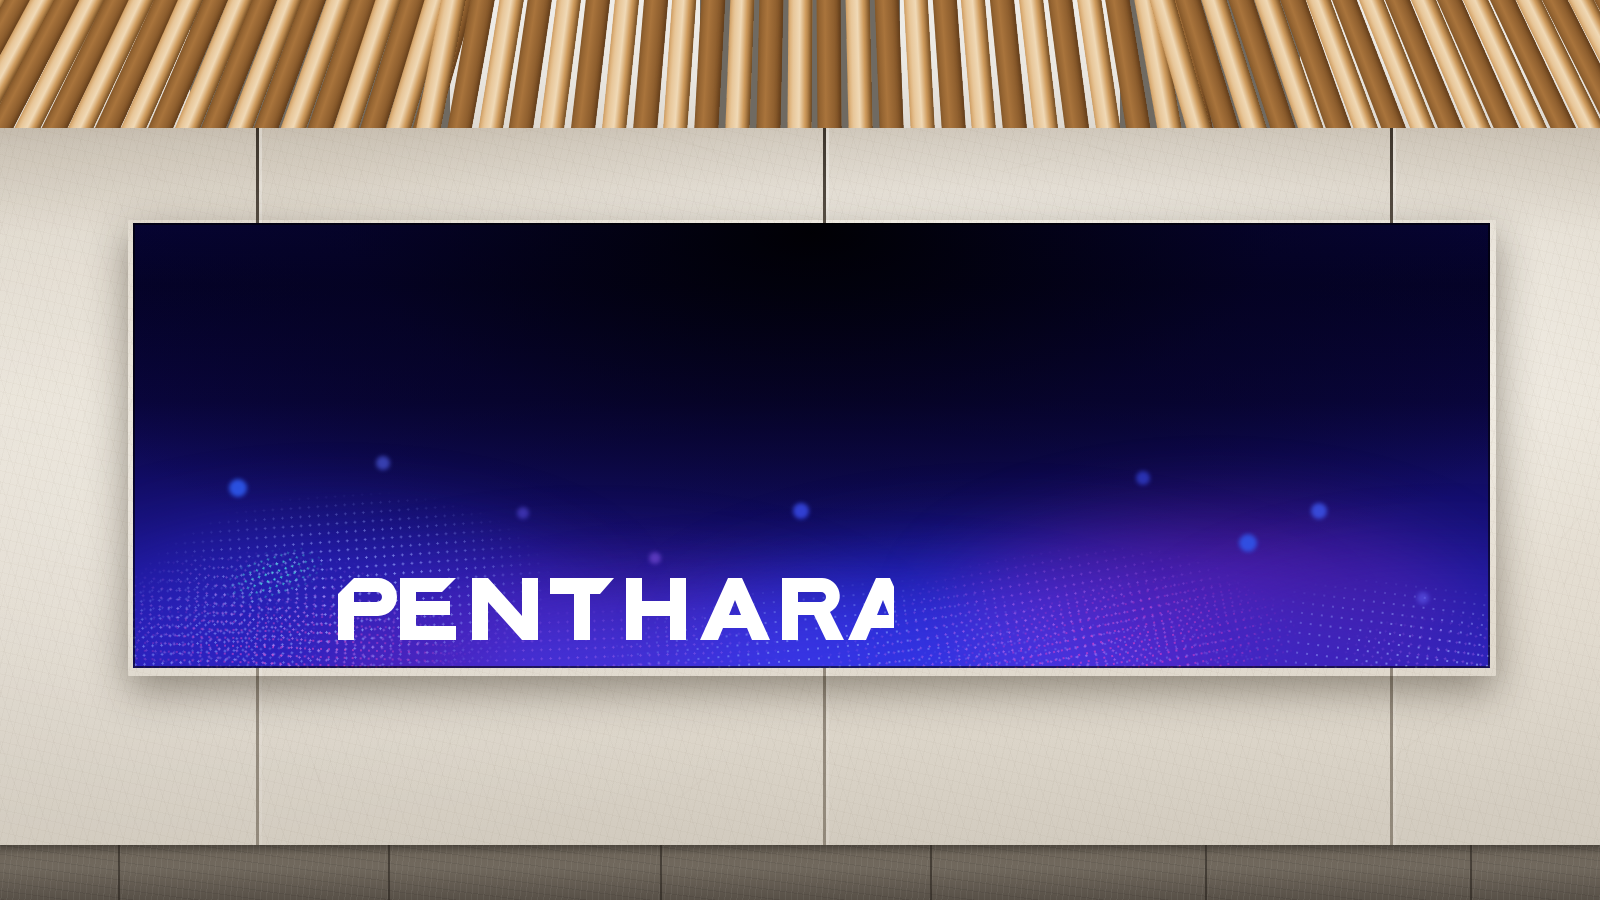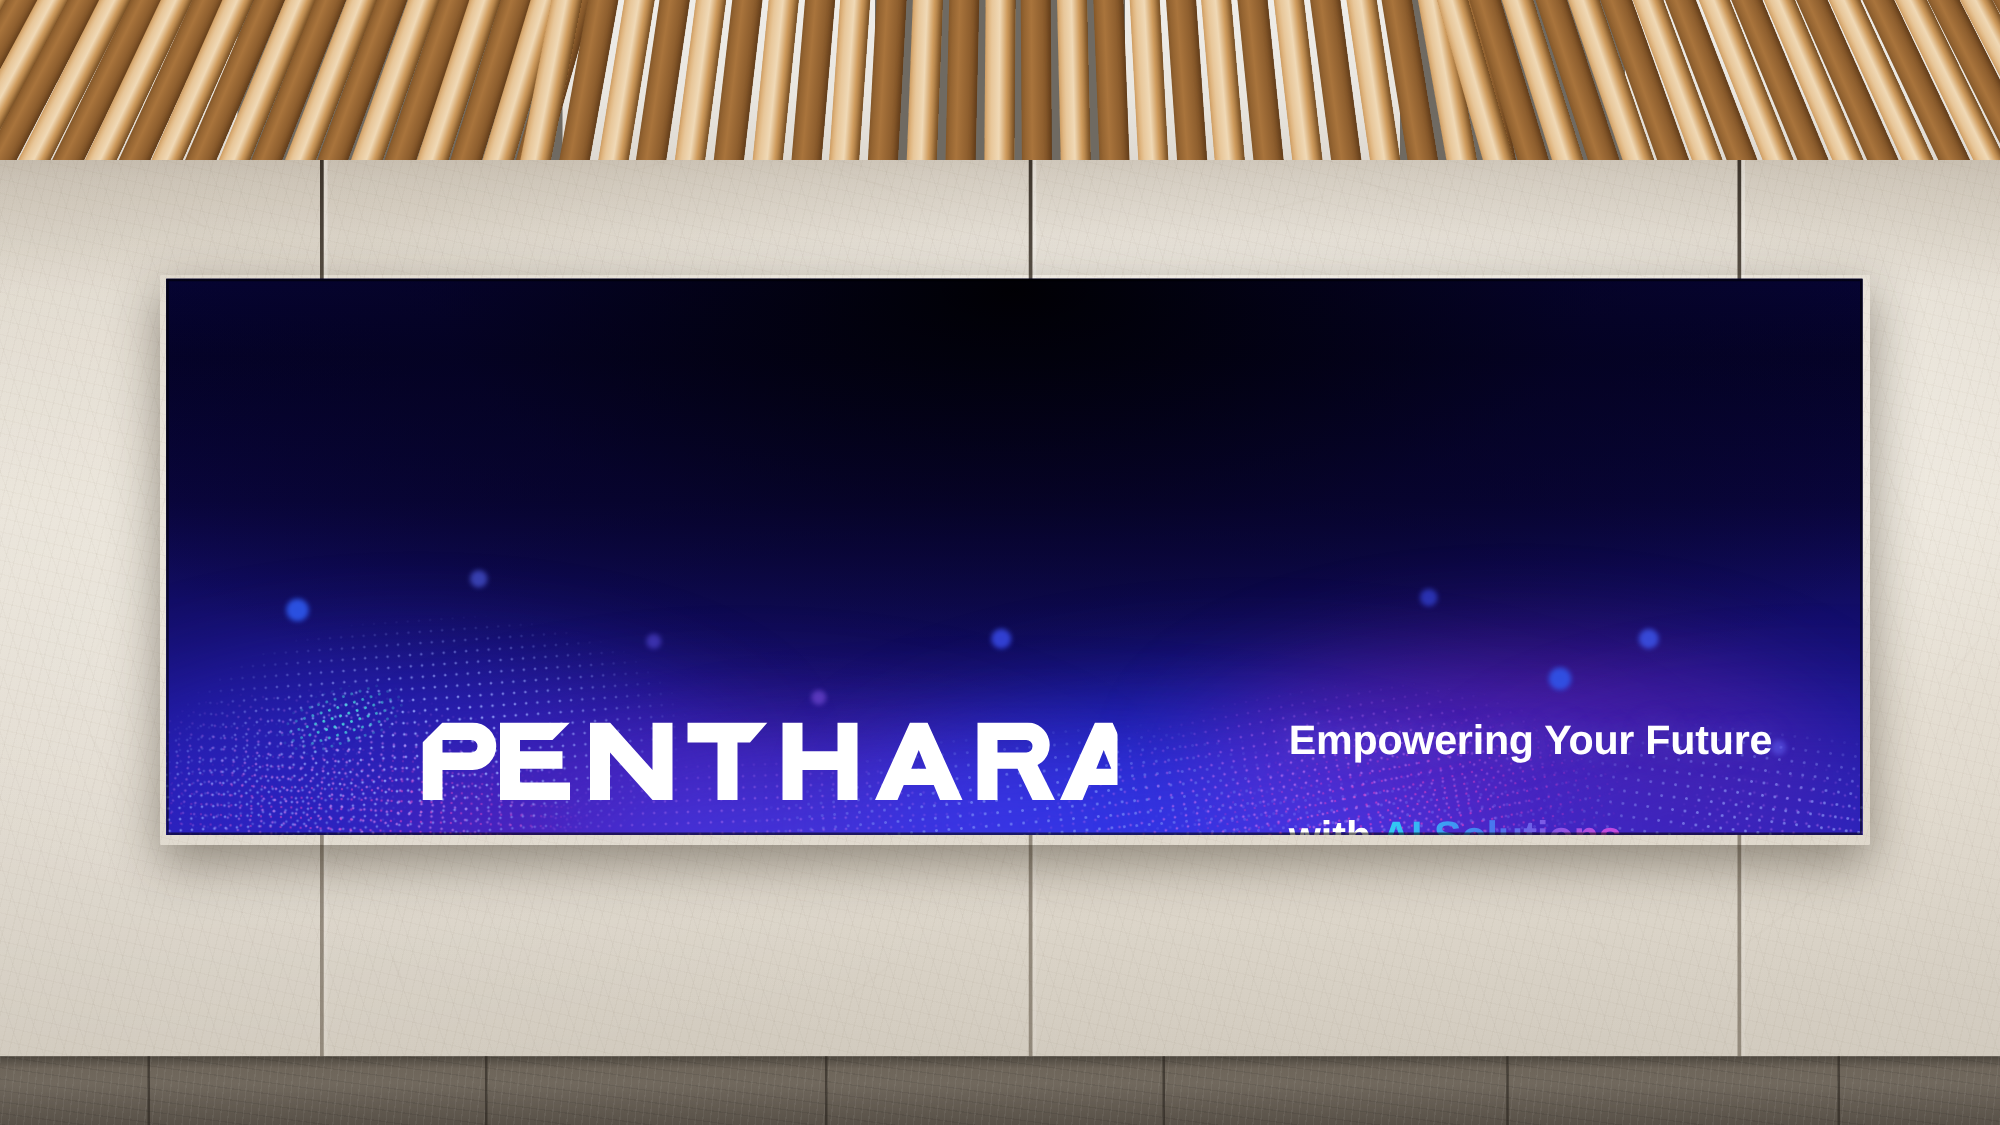--- a/index.html
+++ b/index.html
@@ -493,21 +493,17 @@
         <g fill="url(#aiGrad)">
 
           <path d="M592 62 L622 0 L636 0 L666 62 L646 62 L629 24 L612 62 Z"></path>
           <circle cx="629" cy="48" r="7"></circle>
 
           <rect x="676" y="0" width="16" height="62"></rect>
         </g>
       </svg>
     </div>
 
-    <div class="tagline">
-      <div class="tag-l1">Empowering Your Future</div>
-      <div class="tag-l2"><span class="w">with </span><span class="g">AI Solutions</span><span class="dot">.</span></div>
-    </div>
 
     <div class="screen-bezel"></div>
   </div>
 
 </div>
 
 </body></html>

